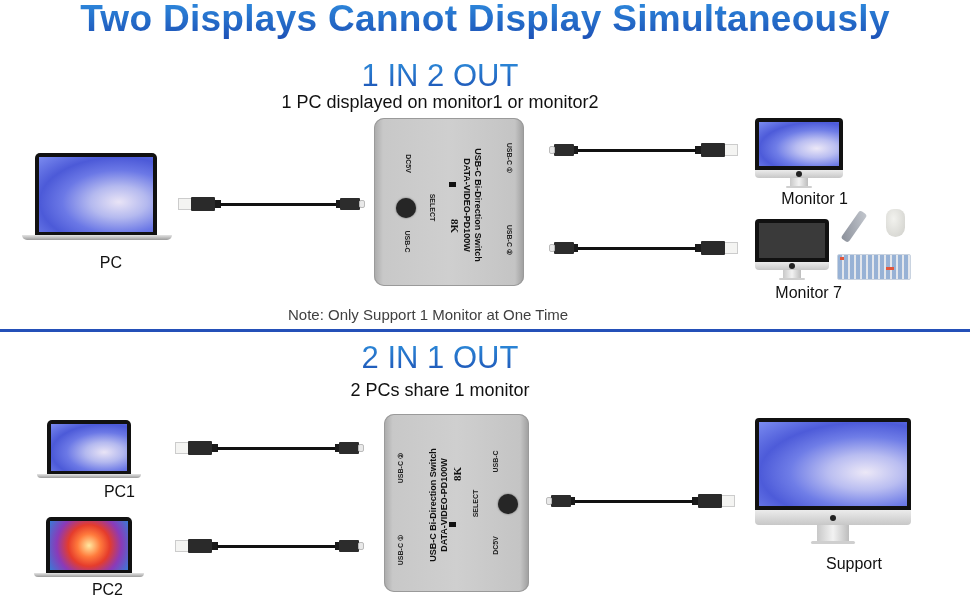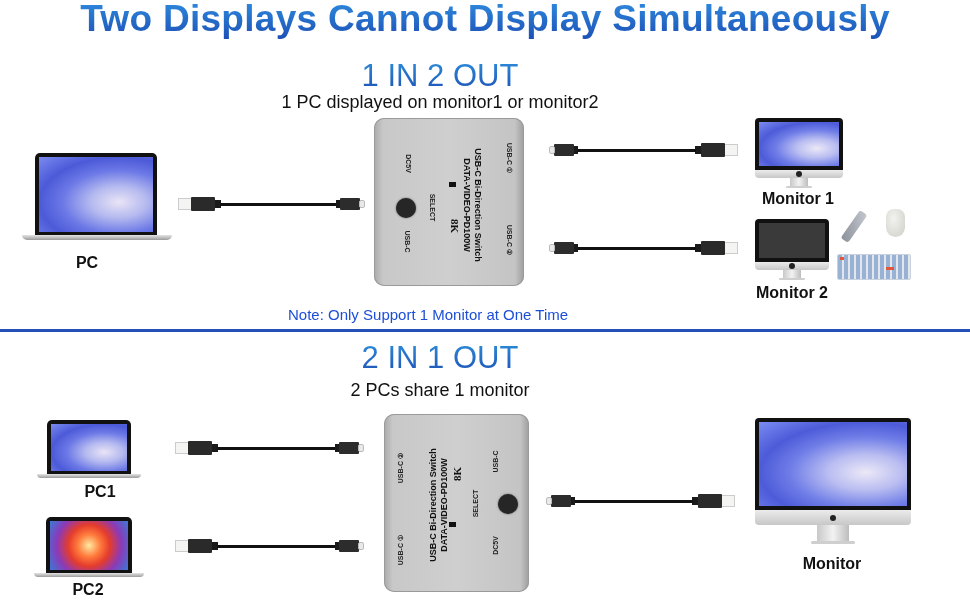--- a/index.html
+++ b/index.html
@@ -3,23 +3,23 @@
 <meta charset="utf-8">
 <style>
   html,body{margin:0;padding:0;background:#fff;}
   body{width:970px;height:600px;position:relative;overflow:hidden;font-family:"Liberation Sans",sans-serif;}
   .abs{position:absolute;}
   .title{left:0;top:-2px;width:970px;text-align:center;font-size:37px;font-weight:bold;
     background:linear-gradient(#2f8ee0,#1c4fb5);-webkit-background-clip:text;background-clip:text;color:transparent;letter-spacing:0.3px;}
   .section-head{width:970px;left:-45px;text-align:center;font-size:31px;
     background:linear-gradient(#2d8fdc,#1d4fb3);-webkit-background-clip:text;background-clip:text;color:transparent;}
   .sub{width:970px;left:-45px;text-align:center;font-size:18px;color:#111;}
-  .note{font-size:15px;color:#1d4ed8;}
+  .note{font-size:15px;color:#404040;}
   .divider{left:0;top:329px;width:970px;height:3px;background:#2450b8;}
-  .label{font-size:16px;font-weight:bold;color:#111;text-align:center;}
+  .label{font-size:16px;font-weight:normal;color:#111;text-align:right;}
 
   
   .laptop .screen{position:absolute;background:#111;border-radius:5px 5px 0 0;}
   .laptop .screen .disp{position:absolute;left:4px;top:4px;right:4px;bottom:3px;
     background:radial-gradient(ellipse at 70% 60%,#e9e4f6 0%,#b4b9ef 25%,#6b78e6 50%,#4c5ad8 70%,#7b8bef 100%);}
   .laptop .screen .disp.colorful{background:radial-gradient(circle at 50% 50%,#ffe9a0 0%,#ff7a3c 25%,#e53c2c 45%,#8b3ab8 70%,#3a7ad6 100%);}
   .laptop .base{position:absolute;background:linear-gradient(#e4e4e4,#9c9c9c);border-radius:0 0 6px 6px;}
 
   
   .monitor .frame{position:absolute;background:#111;border-radius:4px 4px 0 0;}
@@ -131,21 +131,21 @@
 <div class="abs monitor" style="left:755px;top:219px;width:74px;height:62px;">
   <div class="frame" style="left:0;top:0;width:74px;height:43px;">
       <div class="disp dark"></div>
     </div>
   <div class="chin" style="left:0;top:43px;width:74px;height:8px;">
       <div class="logo"></div>
     </div>
   <div class="stand" style="left:28px;top:51px;width:18px;height:8px;"></div>
   <div class="foot" style="left:24px;top:59px;width:26px;height:2px;"></div>
 </div>
-<div class="abs label" style="left:742px;top:284px;width:100px;">Monitor 2</div>
+<div class="abs label" style="left:742px;top:284px;width:100px;">Monitor 7</div>
 
 <div class="abs hub" style="left:837px;top:222px;width:34px;height:9px;"></div>
 <div class="abs mouse" style="left:886px;top:209px;width:19px;height:28px;"></div>
 <div class="abs keyboard" style="left:837px;top:254px;width:72px;height:24px;">
   <div class="redkey" style="left:2px;top:2px;width:4px;height:3px;"></div>
   <div class="redkey" style="left:48px;top:12px;width:8px;height:3px;"></div>
 </div>
 
 <div class="abs note" style="left:288px;top:306px;">Note: Only Support 1 Monitor at One Time</div>
 
@@ -217,13 +217,13 @@
 <div class="abs monitor" style="left:755px;top:418px;width:156px;height:128px;">
   <div class="frame" style="left:0;top:0;width:156px;height:92px;">
       <div class="disp"></div>
     </div>
   <div class="chin" style="left:0;top:92px;width:156px;height:15px;">
       <div class="logo"></div>
     </div>
   <div class="stand" style="left:62px;top:107px;width:32px;height:16px;"></div>
   <div class="foot" style="left:56px;top:123px;width:44px;height:3px;"></div>
 </div>
-<div class="abs label" style="left:782px;top:555px;width:100px;">Monitor</div>
+<div class="abs label" style="left:782px;top:555px;width:100px;">Support</div>
 
 </body></html>

